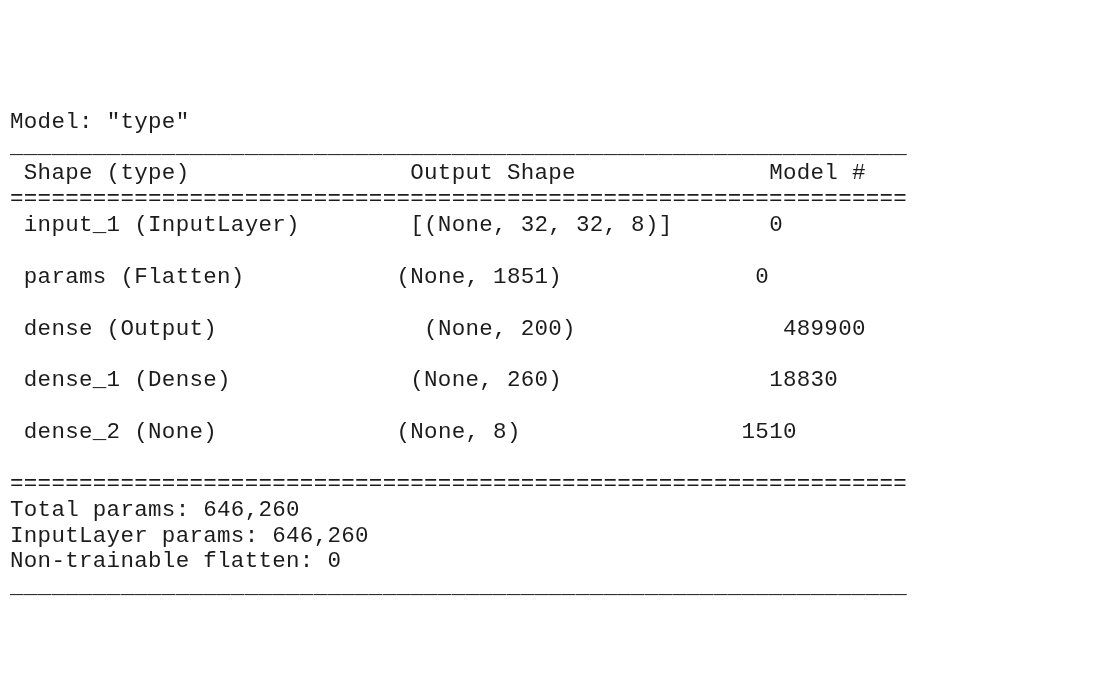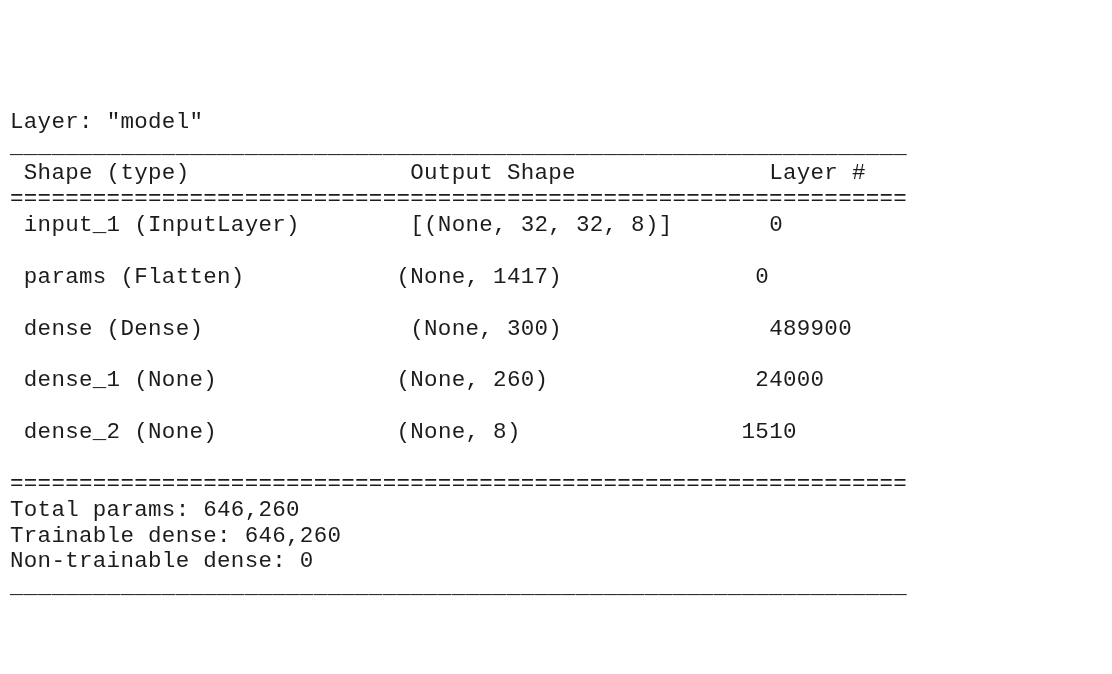--- a/index.html
+++ b/index.html
@@ -14,34 +14,34 @@
       letter-spacing: 0.3px;
       font-weight: 500;
     }
     .line { white-space: pre; }
   </style>
 </head>
 <body>
 
 
 
-<span class="line"><span>Layer: </span><span>"</span><span>model</span><span>"</span></span>
+<span class="line"><span>Model: </span><span>"</span><span>type</span><span>"</span></span>
 <span class="line">_________________________________________________________________</span>
-<span class="line"><span> Shape (type)                </span><span>Output Shape              </span><span>Layer #</span></span>
+<span class="line"><span> Shape (type)                </span><span>Output Shape              </span><span>Model #</span></span>
 <span class="line">=================================================================</span>
 <span class="line"><span> input_1 (InputLayer)        </span><span>[(None, 32, 32, 8)]       </span><span>0</span></span>
 <span class="line"></span>
-<span class="line"><span> params (Flatten)           </span><span>(None, 1417)              </span><span>0</span></span>
+<span class="line"><span> params (Flatten)           </span><span>(None, 1851)              </span><span>0</span></span>
 <span class="line"></span>
-<span class="line"><span> dense (Dense)               </span><span>(None, 300)               </span><span>489900</span></span>
+<span class="line"><span> dense (Output)               </span><span>(None, 200)               </span><span>489900</span></span>
 <span class="line"></span>
-<span class="line"><span> dense_1 (None)             </span><span>(None, 260)               </span><span>24000</span></span>
+<span class="line"><span> dense_1 (Dense)             </span><span>(None, 260)               </span><span>18830</span></span>
 <span class="line"></span>
 <span class="line"><span> dense_2 (None)             </span><span>(None, 8)                </span><span>1510</span></span>
 <span class="line"></span>
 <span class="line">=================================================================</span>
 <span class="line"><span>Total params: </span><span>646,260</span></span>
-<span class="line"><span>Trainable dense: </span><span>646,260</span></span>
-<span class="line"><span>Non-trainable dense: </span><span>0</span></span>
+<span class="line"><span>InputLayer params: </span><span>646,260</span></span>
+<span class="line"><span>Non-trainable flatten: </span><span>0</span></span>
 <span class="line">_________________________________________________________________</span>
 
 
 
 
 </body></html>

